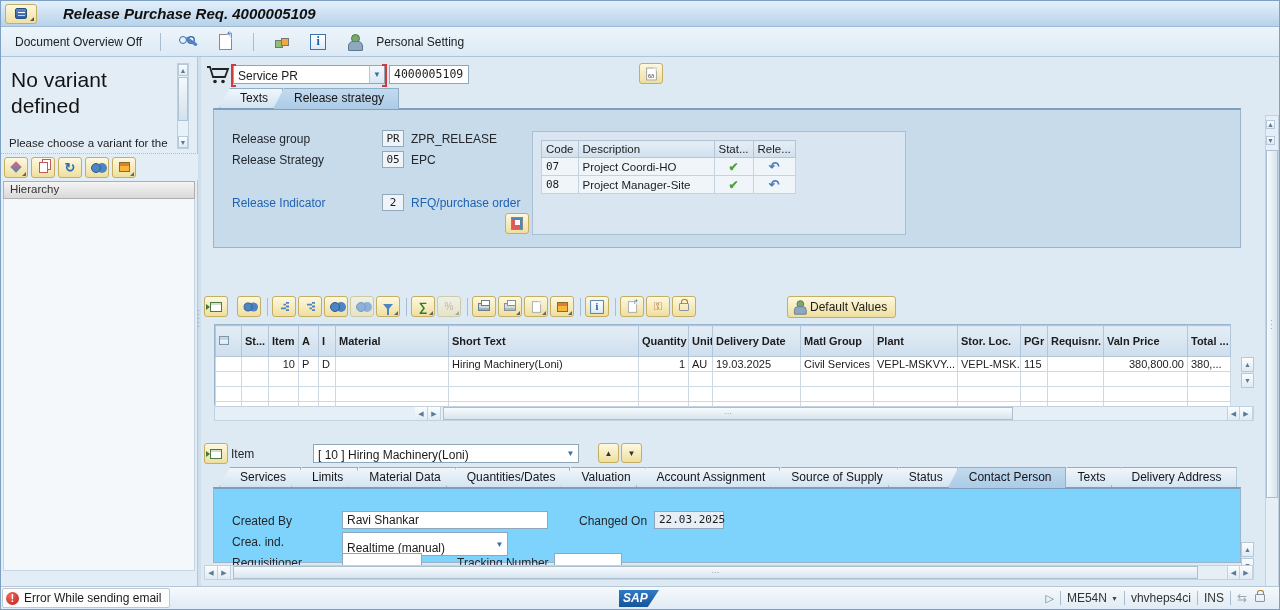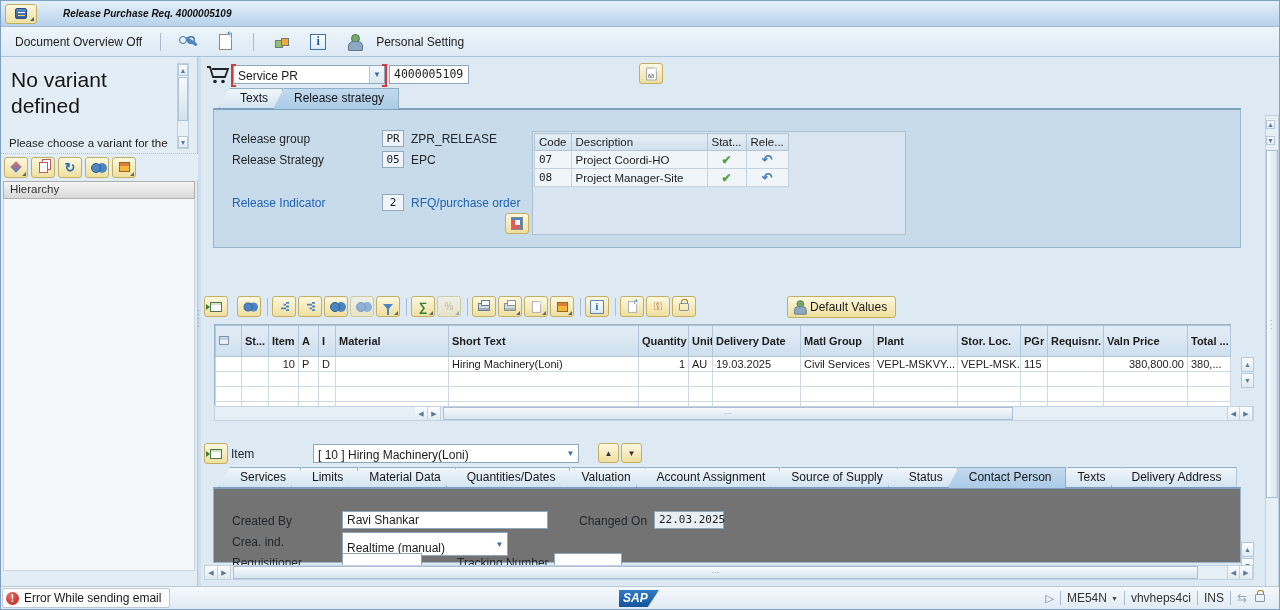--- a/index.html
+++ b/index.html
@@ -6,21 +6,21 @@
   html,body{width:1280px;height:610px;}
   body{font-family:"Liberation Sans",sans-serif;font-size:12px;color:#1c1c1c;background:#fff;}
   .screen{position:relative;width:1280px;height:610px;background:#dde9f3;overflow:hidden;border:1px solid #7da0c4;}
 
   
   .titlebar{position:absolute;left:0;top:0;width:100%;height:26px;background:linear-gradient(#e3f0fb,#b7d2ea);border-bottom:1px solid #9cb8d4;display:flex;align-items:center;}
   .sysbtn{margin-left:4px;width:32px;height:20px;background:linear-gradient(#fdf8e0,#efe0a2);border:1px solid #c3ae62;border-radius:3px;display:flex;align-items:center;justify-content:center;position:relative;}
   .sysbtn .glyph{width:12px;height:11px;background:linear-gradient(#5d87c0,#2e5d9e);border:1px solid #274f87;border-radius:2px;position:relative;}
   .sysbtn .glyph::after{content:"";position:absolute;left:2px;top:3px;width:7px;height:1px;background:#fff;box-shadow:0 3px 0 #ffd24d;}
   .sysbtn .corner{position:absolute;right:2px;bottom:2px;width:0;height:0;border-left:4px solid transparent;border-bottom:4px solid #555;}
-  .win-title{margin-left:26px;font-size:10px;font-weight:bold;font-style:italic;color:#101010;}
+  .win-title{margin-left:26px;font-size:15px;font-weight:bold;font-style:italic;color:#101010;}
 
   
   .apptb{position:absolute;left:0;top:26px;width:100%;height:30px;background:linear-gradient(#eef5fb,#dcE9f4);border-bottom:1px solid #aec4d8;display:flex;align-items:center;gap:8px;}
   .tb-textbtn{margin-left:10px;padding:2px 4px;color:#222;}
   .vsep{width:1px;height:18px;background:#aabdd0;margin:0 6px;}
   .tb-ic{width:24px;height:22px;display:flex;align-items:center;justify-content:center;margin:0 2px;border-radius:2px;}
   .doc-shape{position:relative;width:13px;height:16px;background:#fff;border:1px solid #8a8a8a;}
   .doc-shape::before{content:"";position:absolute;right:-1px;top:-1px;border-left:5px solid transparent;border-top:5px solid #dde9f3;}
   .doc-shape .arr{position:absolute;right:-3px;top:-5px;color:#3c74b8;font-size:9px;}
   .blocks i{display:inline-block;width:8px;height:8px;border:1px solid #777;}
@@ -78,21 +78,21 @@
   .tab.active{background:linear-gradient(#c3daee,#abcbe6);height:21px;z-index:4;}
   .hpanel{position:absolute;left:12px;top:51px;width:1028px;height:140px;background:#c7dbeb;border:1px solid #9ab4cc;border-top:2px solid #7d9fbd;}
   .lbl{position:absolute;color:#23272b;}
   .lbl-blue{color:#1f62b0;}
   .codebox{position:absolute;width:22px;height:17px;background:#eef4fa;border:1px solid #93a9bd;text-align:center;font-family:"DejaVu Sans Mono",monospace;font-size:11px;line-height:15px;}
   .simbtn{position:absolute;left:291px;top:103px;}
   .simglyph{width:12px;height:13px;background:#fdfdf3;border:1px solid #888;box-shadow:inset -2px 2px 0 #4d84c2,inset 3px -4px 0 #e05a5a;}
 
   
   .codes-wrap{position:absolute;left:318px;top:21px;width:374px;height:104px;background:#d9e6f1;border:1px solid #a9bfd2;}
-  table.codes{border-collapse:collapse;table-layout:fixed;font-size:11.5px;margin:1px;}
+  table.codes{border-collapse:collapse;table-layout:fixed;font-size:11.5px;margin:8px;}
   table.codes th{background:linear-gradient(#e5eef6,#d0e0ee);border:1px solid #b2c6d8;font-weight:normal;text-align:left;padding:0 4px;height:17px;}
   table.codes td{border:1px solid #c3d3e2;background:#f0f5fa;padding:0 4px;height:18px;white-space:nowrap;overflow:hidden;}
   td.cc{background:#fff;font-family:"DejaVu Sans Mono",monospace;font-size:11px;}
   .okmark{color:#4ea13c;font-weight:bold;font-size:12px;}
   .undomark{color:#4a7fb5;font-weight:bold;font-size:13px;}
 
   
   .exbtn{position:absolute;}
   .exglyph{width:12px;height:10px;background:#fff;border:1px solid #4c7a46;box-shadow:inset 0 2px 0 #cfe2c8;position:relative;}
   .exglyph::before{content:"";position:absolute;left:-5px;top:1px;border-top:3px solid transparent;border-bottom:3px solid transparent;border-left:4px solid #3f7a38;}
@@ -120,21 +120,21 @@
   .thsel .sq{display:inline-block;width:10px;height:9px;border:1px solid #7d95aa;background:linear-gradient(#fff,#dbe7f1);box-shadow:inset 0 3px 0 #c3d5e4;}
   .gv-arr{position:absolute;width:13px;height:15px;}
   .hscroll{position:absolute;height:15px;background:#e7eff6;border:1px solid #c2d2e0;display:flex;align-items:stretch;}
   .hs-btn{width:13px;text-align:center;font-size:7px;line-height:14px;color:#5a7a96;background:linear-gradient(#fbfdfe,#dfeaf2);border-right:1px solid #c2d2e0;}
   .hs-track{position:relative;flex:1;}
   .hs-thumb{position:absolute;top:0;height:13px;background:linear-gradient(#f8fbfd,#d7e4ef);border:1px solid #aabfd2;text-align:center;font-size:8px;color:#8aa0b4;line-height:11px;}
   .vbtn{width:13px;height:15px;text-align:center;font-size:7px;line-height:14px;color:#5a7a96;background:linear-gradient(#fbfdfe,#dfeaf2);border:1px solid #b5c9da;}
 
   
   .it-tabs{position:absolute;left:28px;top:410px;height:21px;display:flex;z-index:3;}
-  .dpanel{position:absolute;left:12px;top:430px;width:1028px;height:76px;background:#737373;border:1px solid #9ab4cc;border-top:2px solid #7d9fbd;}
+  .dpanel{position:absolute;left:12px;top:430px;width:1028px;height:76px;background:#7dd3fc;border:1px solid #9ab4cc;border-top:2px solid #7d9fbd;}
   .inputbox{position:absolute;background:#fff;border:1px solid #8fa6bb;height:18px;padding:1px 4px;}
   .robox{position:absolute;background:#e7eef5;border:1px solid #8fa6bb;height:18px;padding:1px 4px;font-family:"DejaVu Sans Mono",monospace;font-size:11px;}
   .updown{position:absolute;display:flex;}
   .updown .ybtn{margin-right:2px;width:21px;height:20px;color:#333;font-size:8px;}
 
   
   .main-vscroll{position:absolute;right:2px;top:58px;width:14px;height:524px;background:#e7eff6;border:1px solid #c2d2e0;}
   .main-vscroll .vbtn{width:12px;border:1px solid #b5c9da;}
   .mv-thumb{position:absolute;left:0;top:34px;width:12px;height:348px;background:linear-gradient(90deg,#f6fafd,#d7e4ef);border:1px solid #aabfd2;}
   .mv-thumb .dots{position:absolute;left:3px;top:168px;font-size:8px;color:#8aa0b4;line-height:4px;}

